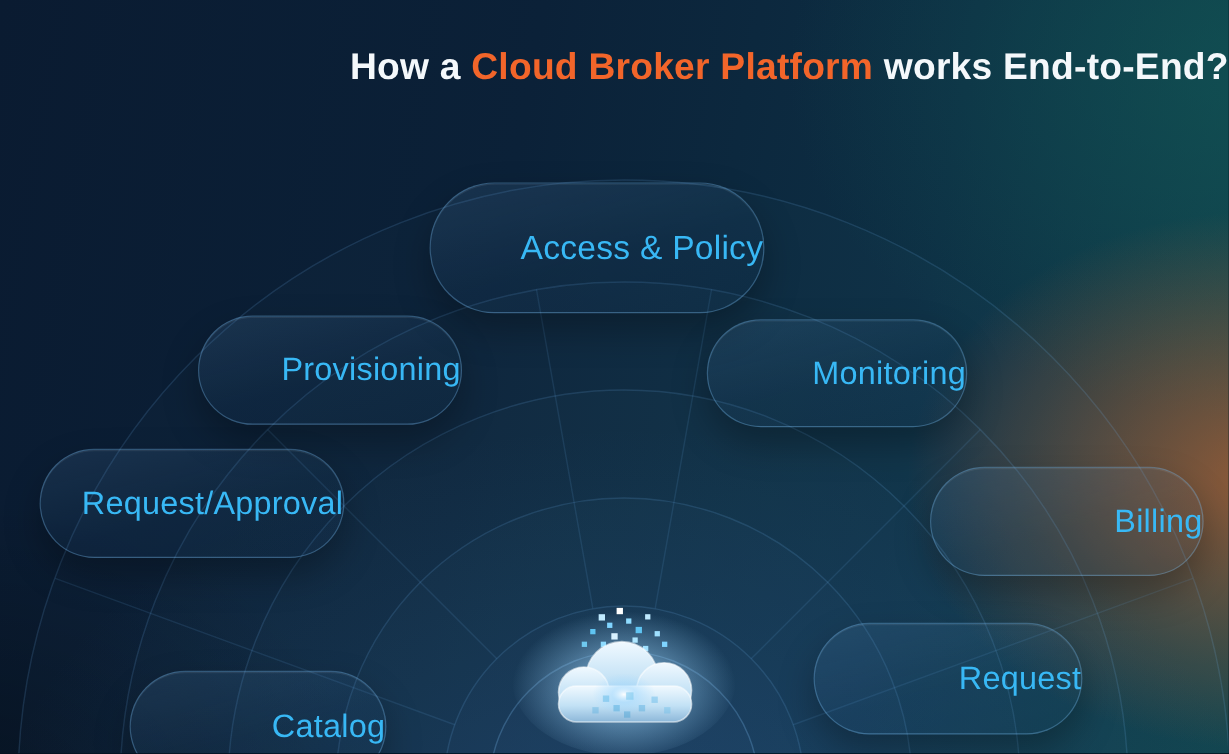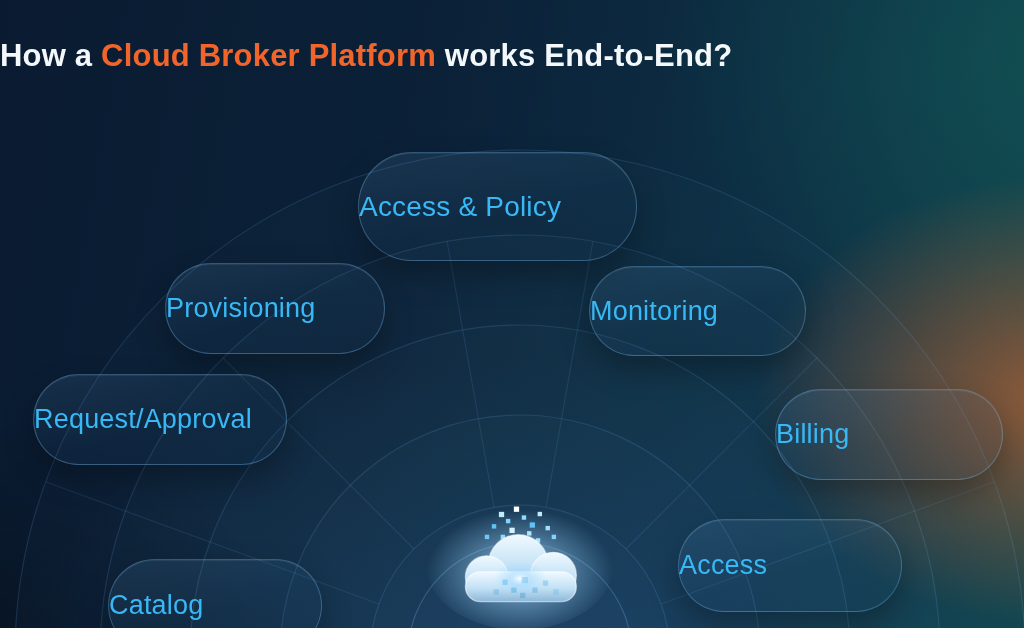--- a/index.html
+++ b/index.html
@@ -11,27 +11,27 @@
     background:
       radial-gradient(420px 320px at 1050px 400px, rgba(228,106,42,0.60), rgba(228,106,42,0) 70%),
       radial-gradient(560px 400px at 1060px 60px,  rgba(18,92,88,0.55),  rgba(18,92,88,0) 72%),
       radial-gradient(760px 520px at 520px 720px,  rgba(40,110,170,0.22),rgba(40,110,170,0) 70%),
       radial-gradient(500px 380px at -40px 680px,  rgba(0,0,0,0.35),    rgba(0,0,0,0) 70%),
       linear-gradient(100deg, #0a1b31 0%, #0b2138 40%, #0d2f44 72%, #11444d 100%);
   }
   svg.arcs{position:absolute;left:0;top:0;width:1024px;height:628px;}
   .title{
     position:absolute;left:0;top:38px;width:1024px;margin:0;
-    text-align:left;font-size:31px;font-weight:700;letter-spacing:0.2px;
+    text-align:right;font-size:31px;font-weight:700;letter-spacing:0.2px;
     color:#f4f8fb;
   }
   .title .hl{color:#f2652a;}
   .pill{
     position:absolute;
-    display:flex;align-items:center;justify-content:flex-start;
+    display:flex;align-items:center;justify-content:flex-end;
     border-radius:52px;
     border:1.5px solid rgba(120,185,235,0.34);
     background:linear-gradient(165deg, rgba(95,150,200,0.16), rgba(40,85,130,0.10) 55%, rgba(18,50,88,0.10));
     box-shadow:0 14px 30px rgba(0,0,0,0.28), inset 0 1px 0 rgba(255,255,255,0.07);
     color:#38b8f5;
     font-size:27px;font-weight:500;letter-spacing:0.2px;
   }
   .p-access   {left:358px;top:152px;width:277px;height:107px;border-radius:54px;font-size:28px;}
   .p-provision{left:165px;top:263px;width:218px;height:89px;}
   .p-monitor  {left:589px;top:266px;width:215px;height:88px;}
@@ -79,21 +79,21 @@
   <div class="pill p-request">
     <span>Request/Approval</span>
   </div>
   <div class="pill p-billing">
     <span>Billing</span>
   </div>
   <div class="pill p-catalog">
     <span>Catalog</span>
   </div>
   <div class="pill p-renewal">
-    <span>Access</span>
+    <span>Request</span>
   </div>
 
   <div class="cloud">
     <svg viewBox="0 0 220 150" width="204" height="132" aria-hidden="true">
       <defs>
         <radialGradient id="glow" cx="50%" cy="55%" r="50%">
           <stop offset="0%" stop-color="#ffffff" stop-opacity="0.95"></stop>
           <stop offset="38%" stop-color="#9fd8ff" stop-opacity="0.50"></stop>
           <stop offset="100%" stop-color="#9fd8ff" stop-opacity="0"></stop>
         </radialGradient>

